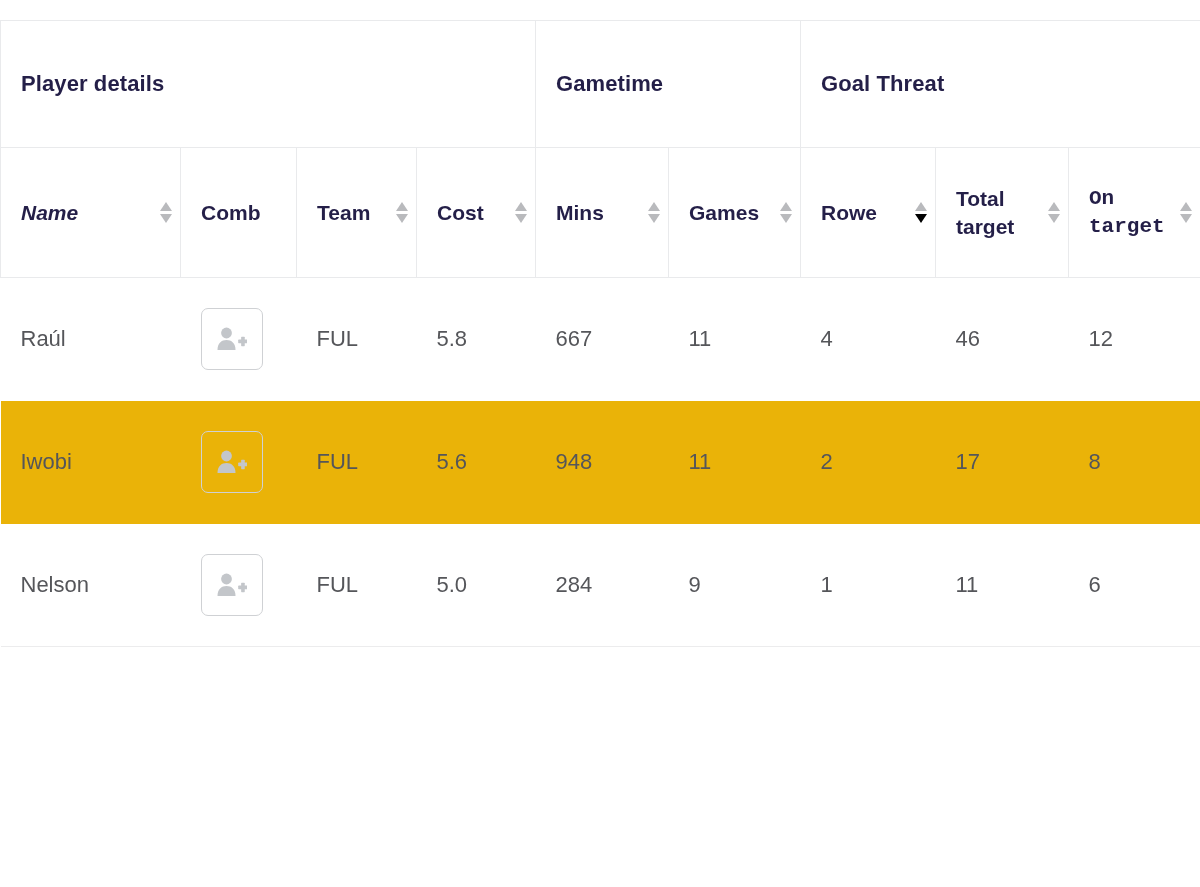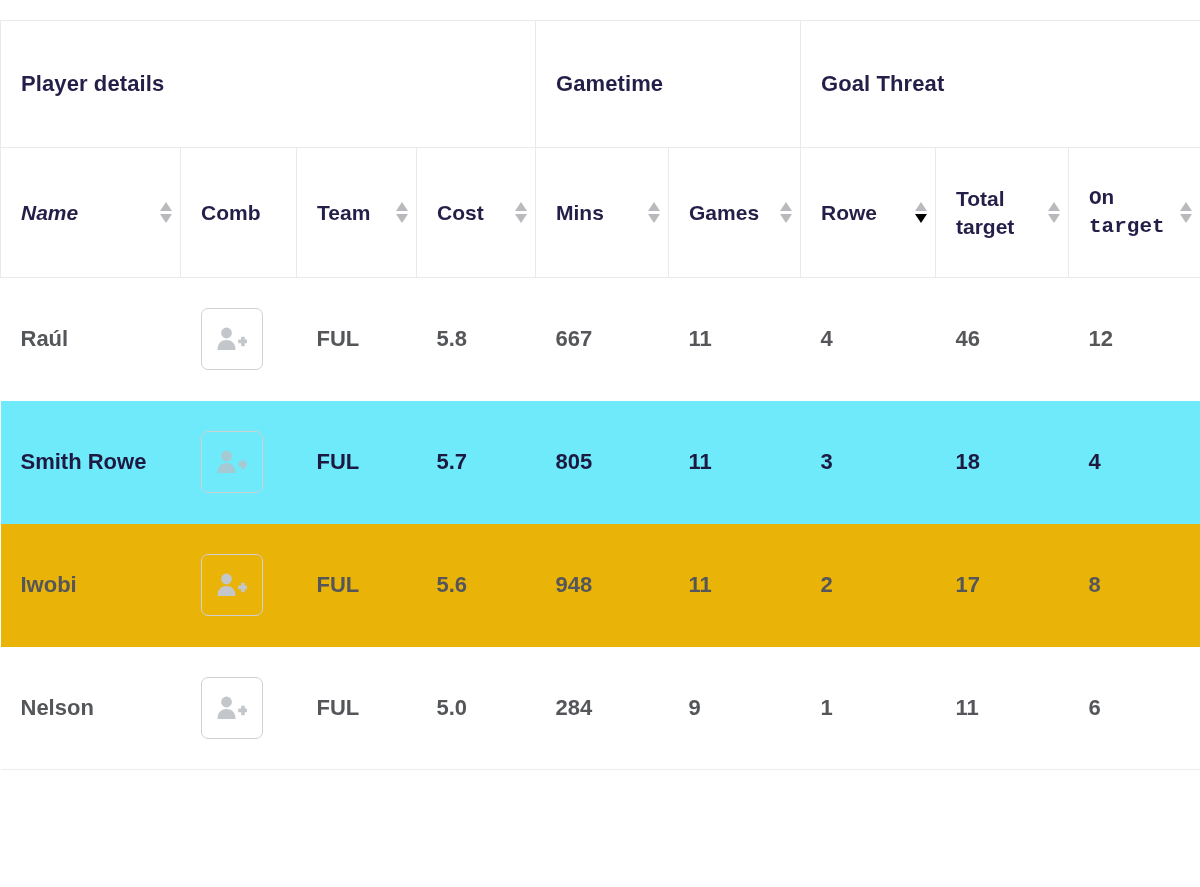--- a/index.html
+++ b/index.html
@@ -91,21 +91,21 @@
   .sort-icon .down { border-top: 9px solid #b9babd; }
   .sort-icon.desc .down { border-top-color: #000000; }
 
   
   tbody td {
     height: 123px;
     vertical-align: middle;
     text-align: left;
     padding: 0 8px 0 20px;
     font-size: 22px;
-    font-weight: 700;
+    font-weight: 400;
     color: #55565a;
     line-height: 1.35;
     border: none;
   }
   tbody tr.stripe td { background: #eab308; }
   tbody tr.highlight td {
     background: #6eeafb;
     color: #1d1940;
     font-weight: 700;
   }
@@ -266,40 +266,20 @@
         </td>
         <td>FUL</td>
         <td class="num">5.8</td>
         <td class="num">667</td>
         <td class="num">11</td>
         <td class="num">4</td>
         <td class="num">46</td>
         <td class="num">12</td>
       </tr>
 
-      <tr class="highlight">
-        <td class="cell-name">Smith Rowe</td>
-        <td>
-          <div class="add-btn">
-            <svg width="30" height="26" viewBox="0 0 30 26" aria-hidden="true">
-              <circle cx="9.5" cy="7" r="5.4" fill="#b9bfc6" opacity="0.75"></circle>
-              <path d="M0.5 24 C0.5 17.2 4.6 14 9.5 14 C14.4 14 18.5 17.2 18.5 24 Z" fill="#b9bfc6" opacity="0.75"></path>
-              <rect x="21.2" y="13.6" width="9.5" height="3.6" rx="0.6" fill="#b9bfc6" opacity="0.75"></rect>
-              <rect x="24.15" y="10.65" width="3.6" height="9.5" rx="0.6" fill="#b9bfc6" opacity="0.75"></rect>
-            </svg>
-          </div>
-        </td>
-        <td>FUL</td>
-        <td class="num">5.7</td>
-        <td class="num">805</td>
-        <td class="num">11</td>
-        <td class="num">3</td>
-        <td class="num">18</td>
-        <td class="num">4</td>
-      </tr>
 
 
       <tr class="stripe">
         <td class="cell-name">Iwobi</td>
         <td>
           <div class="add-btn">
             <svg width="30" height="26" viewBox="0 0 30 26" aria-hidden="true">
               <circle cx="9.5" cy="7" r="5.4" fill="#c3c6ca"></circle>
               <path d="M0.5 24 C0.5 17.2 4.6 14 9.5 14 C14.4 14 18.5 17.2 18.5 24 Z" fill="#c3c6ca"></path>
               <rect x="21.2" y="13.6" width="9.5" height="3.6" rx="0.6" fill="#c3c6ca"></rect>

